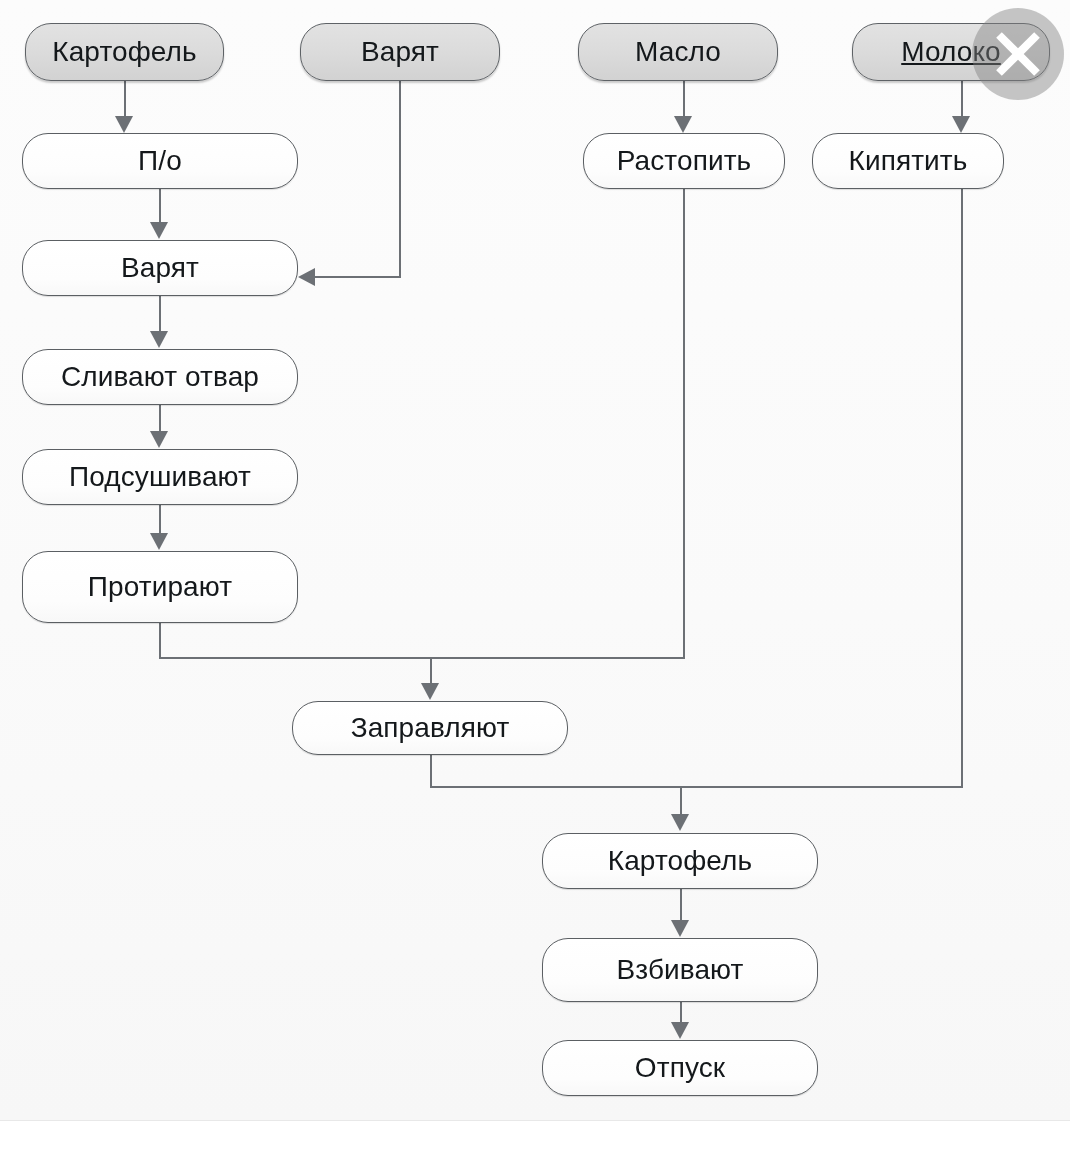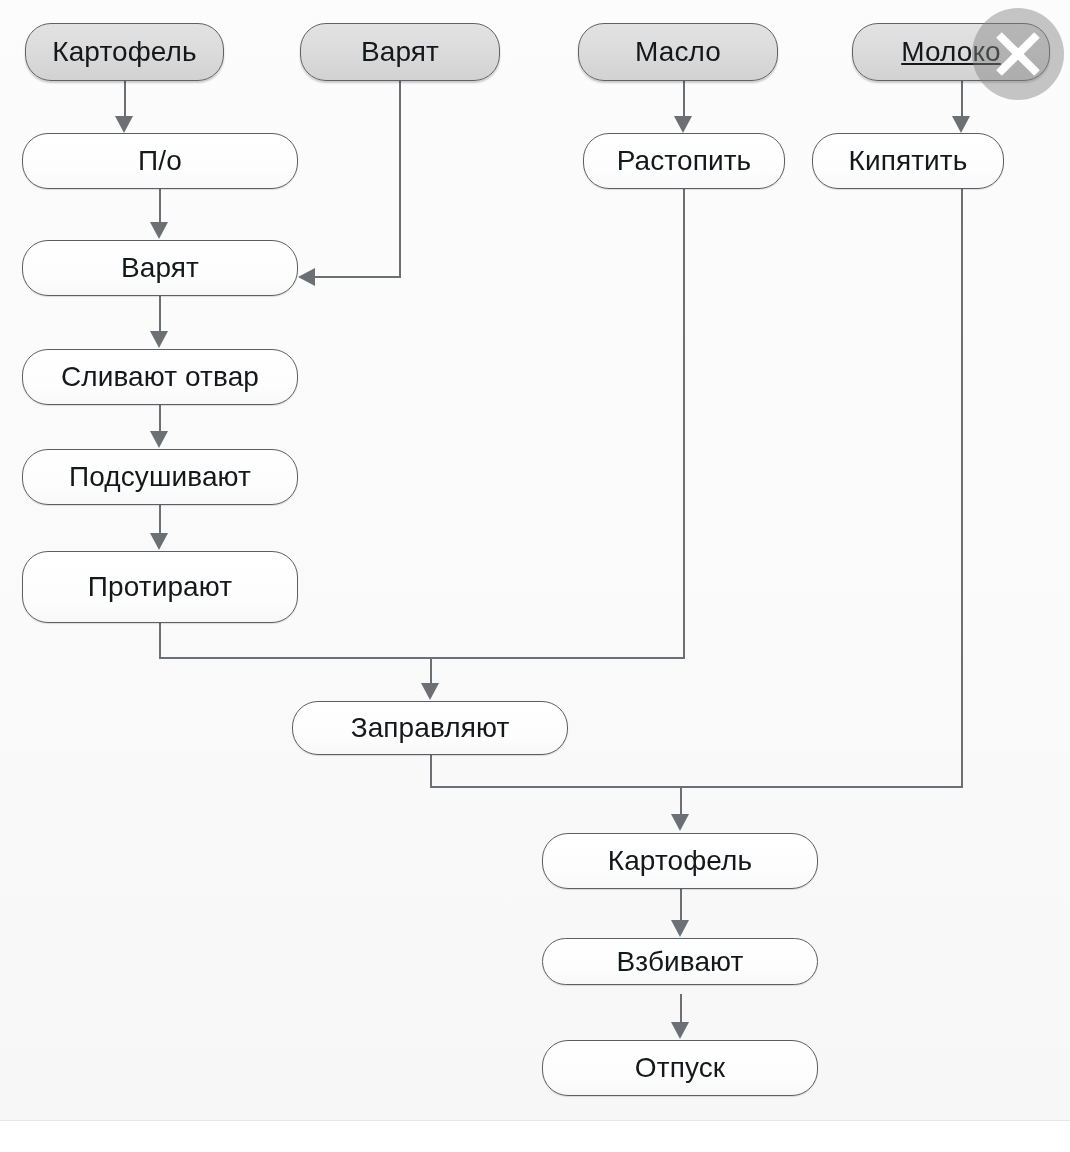--- a/index.html
+++ b/index.html
@@ -205,21 +205,21 @@
   </div>
 
   <div class="node plain" style="left:292px; top:701px; width:276px; height:54px;">
     <span>Заправляют</span>
   </div>
 
   <div class="node plain" style="left:542px; top:833px; width:276px; height:56px;">
     <span>Картофель</span>
   </div>
 
-  <div class="node plain" style="left:542px; top:938px; width:276px; height:47px;">
+  <div class="node plain" style="left:542px; top:938px; width:276px; height:64px;">
     <span>Взбивают</span>
   </div>
 
   <div class="node plain" style="left:542px; top:1040px; width:276px; height:56px;">
     <span>Отпуск</span>
   </div>
 
   <div class="close-overlay" style="left:972px; top:8px;">
     <svg width="62" height="62" viewBox="0 0 62 62" aria-hidden="true">
       <line x1="12" y1="12" x2="50" y2="50" stroke="#ffffff" stroke-width="8" stroke-linecap="butt"></line>

